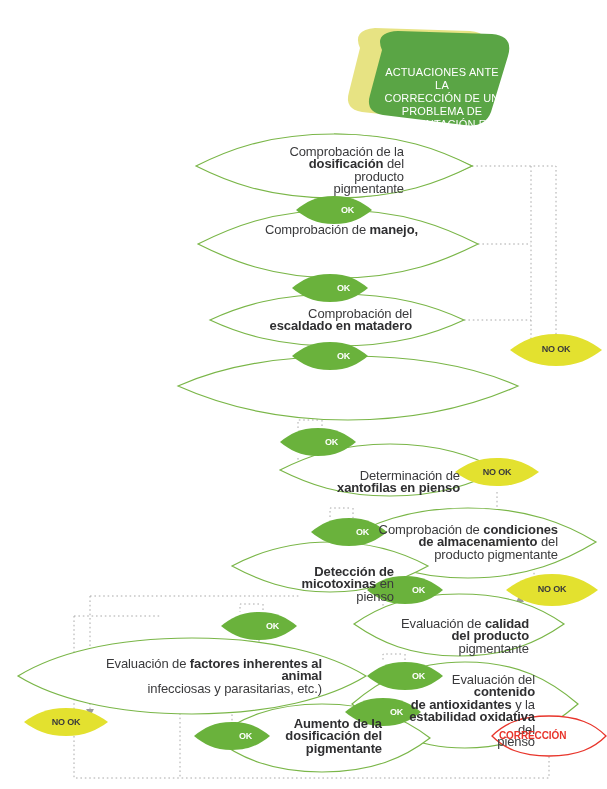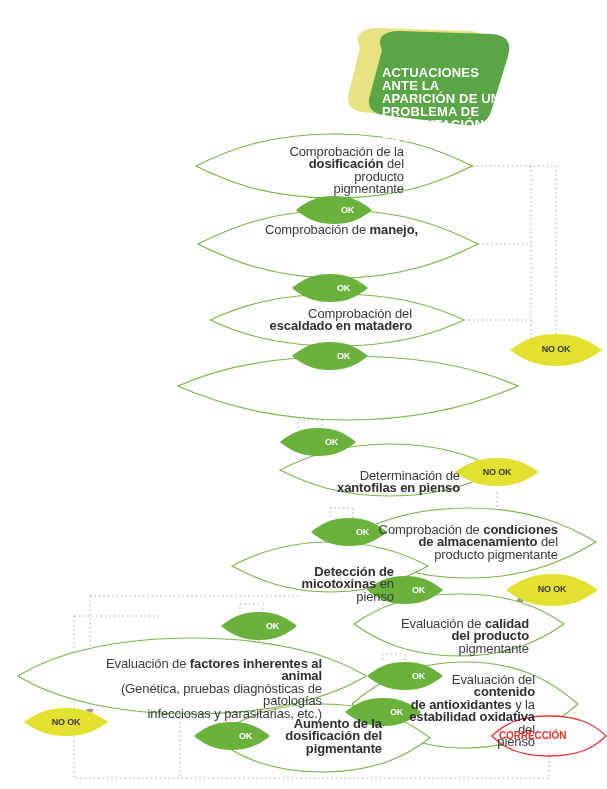--- a/index.html
+++ b/index.html
@@ -10,22 +10,22 @@
   .node-label{position:absolute;text-align:right;color:#3a3a3c;
       font-size:13px;line-height:12.4px;letter-spacing:-0.1px;
       pointer-events:none;}
   .node-label b{font-weight:bold;color:#2f2f31;}
   .badge-label{position:absolute;text-align:center;font-size:9px;
       font-weight:bold;letter-spacing:-0.2px;pointer-events:none;}
   .badge-ok{color:#ffffff;text-align:right;}
   .badge-nook{color:#3a3a3c;}
   .corr-label{position:absolute;text-align:left;color:#e8352b;
       font-size:10px;font-weight:bold;letter-spacing:-0.1px;}
-  .hdr-label{position:absolute;color:#ffffff;text-align:left;
-      font-size:13px;line-height:13px;font-weight:bold;
+  .hdr-label{position:absolute;color:#ffffff;text-align:center;
+      font-size:11px;line-height:13px;font-weight:normal;
       letter-spacing:0.15px;}
 </style>
 </head>
 <body>
 
 <div id="stage">
 
   <svg viewBox="0 0 607 789">
     <defs>
       <marker id="arr" markerWidth="9" markerHeight="9" refX="7" refY="4.5" orient="auto" markerUnits="userSpaceOnUse">
@@ -167,21 +167,21 @@
     <g fill="#e3e12f">
       <path d="M556,334 C577,334 590,341 602,350 C590,359 577,366 556,366 C535,366 522,359 510,350 C522,341 535,334 556,334 Z"></path>
       <path d="M497,458 C516,458 528,464 539,472 C528,480 516,486 497,486 C478,486 466,480 455,472 C466,464 478,458 497,458 Z"></path>
       <path d="M552,574 C573,574 586,581 598,590 C586,599 573,606 552,606 C531,606 518,599 506,590 C518,581 531,574 552,574 Z"></path>
       <path d="M66,708 C85,708 97,714 108,722 C97,730 85,736 66,736 C47,736 35,730 24,722 C35,714 47,708 66,708 Z"></path>
     </g>
   </svg>
 
   <div class="hdr-label" style="left:382px;top:66px;width:120px;">
     <div>ACTUACIONES ANTE LA</div>
-    <div>APARICIÓN DE UN PROBLEMA DE</div>
+    <div>CORRECCIÓN DE UN PROBLEMA DE</div>
     <div>PIGMENTACIÓN EN POLLOS</div>
   </div>
 
   <div class="node-label" style="left:264px;top:146px;width:140px;">
       <div><span>Comprobación de la</span></div>
       <div><b>dosificación </b><span>del producto</span></div>
       <div><span>pigmentante</span></div>
     </div>
   <div class="node-label" style="left:258px;top:224px;width:160px;">
       <div><span>Comprobación de </span><b>manejo,</b></div>
@@ -203,21 +203,20 @@
       <div><b>Detección de</b></div>
       <div><b>micotoxinas </b><span>en pienso</span></div>
     </div>
   <div class="node-label" style="left:389px;top:606px;width:140px;margin-top:12px;">
       <div><span>Evaluación de </span><b>calidad</b></div>
       <div><b>del producto</b></div>
       <div><span>pigmentante</span></div>
     </div>
   <div class="node-label" style="left:62px;top:658px;width:260px;">
       <div><span>Evaluación de </span><b>factores inherentes al animal</b></div>
-      <div><span>(Genética, pruebas diagnósticas de patologías</span></div>
       <div><span>infecciosas y parasitarias, etc.)</span></div>
     </div>
   <div class="node-label" style="left:395px;top:674px;width:140px;">
       <div><span>Evaluación del </span><b>contenido</b></div>
       <div><b>de antioxidantes </b><span>y la</span></div>
       <div><b>estabilidad oxidativa </b><span>del</span></div>
       <div><span>pienso</span></div>
     </div>
   <div class="node-label" style="left:262px;top:718px;width:120px;">
       <div><b>Aumento de la</b></div>

